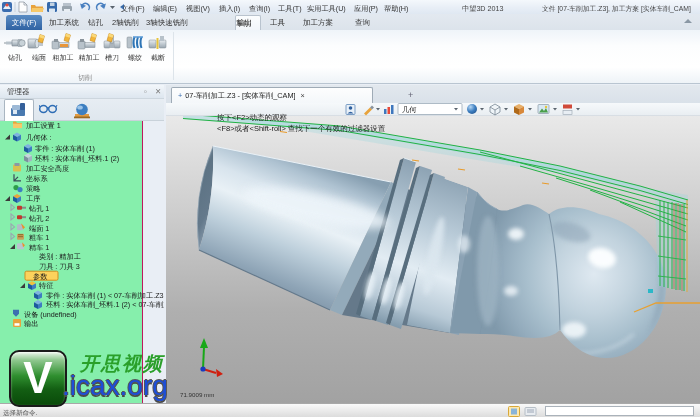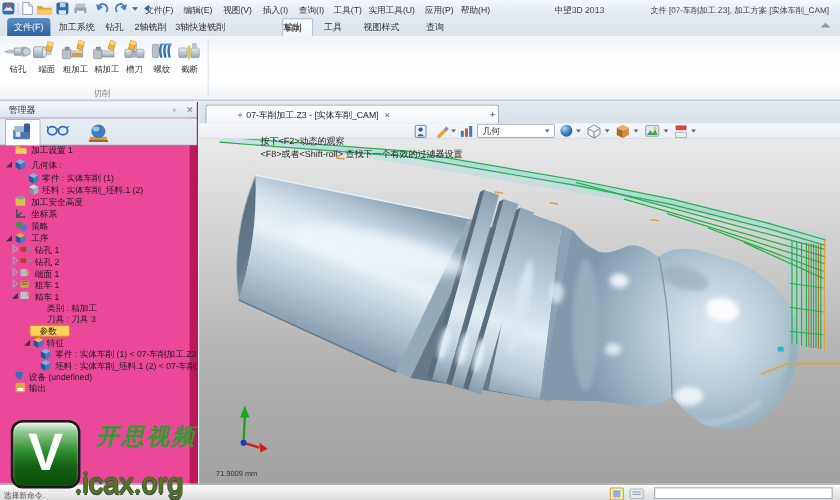--- a/index.html
+++ b/index.html
@@ -20,46 +20,46 @@
 border-radius:3px 3px 0 0;color:#fff;font-size:7.5px;text-align:center;line-height:15px;}
 #seltab{background:linear-gradient(180deg,#fbfdfe,#f2f6fa);border:1px solid #b9c3ce;border-bottom:none;border-radius:2px 2px 0 0;color:#222;margin-left:32px;}
 
 #ribbon{left:0;top:30px;width:700px;height:54px;
 background:linear-gradient(180deg,#eff4f9 0%,#fcfdfe 30%,#ffffff 70%,#eef3f7 100%);
 border-bottom:1px solid #b9c5d1;}
 .rlab{position:absolute;top:23px;width:30px;text-align:center;font-size:7px;color:#333;}
 #grouplab{position:absolute;top:43px;left:40px;width:90px;text-align:center;font-size:7px;color:#888;}
 #groupsep{position:absolute;top:2px;left:173px;width:1px;height:48px;background:#dde4ea;}
 
-#panel{left:0;top:85px;width:165px;height:318px;background:#ec4899;border-right:7px solid #be185d;}
+#panel{left:0;top:85px;width:143px;height:318px;background:#86efac;border-right:1px solid #be185d;}
 #phead{position:absolute;left:0;top:0;width:164px;height:14px;
 background:linear-gradient(180deg,#f2f6fa,#dde6ef);font-size:7.5px;color:#333;border-bottom:1px solid #cdd6de;}
 #ptabs{position:absolute;left:0;top:14px;width:164px;height:22px;background:linear-gradient(180deg,#e7edf3,#dfe7ee);border-bottom:1px solid #c9d2da;}
 #ptab1{position:absolute;left:4px;top:0px;width:30px;height:22px;background:#fff;border:1px solid #aab6c1;border-bottom:none;border-radius:2px 2px 0 0;}
 
 #doctabs{left:166px;top:85px;width:534px;height:18px;background:linear-gradient(180deg,#e2e8ee,#d9e1e9);}
-#dtab{position:absolute;left:5px;top:2px;width:245px;height:16px;background:linear-gradient(180deg,#fdfefe,#f4f7fa);
-border:1px solid #9fabb6;border-bottom:none;border-radius:2px 2px 0 0;font-size:7.3px;color:#222;line-height:15px;padding-left:20px;}
+#dtab{position:absolute;left:5px;top:2px;width:202px;height:16px;background:linear-gradient(180deg,#fdfefe,#f4f7fa);
+border:1px solid #9fabb6;border-bottom:none;border-radius:2px 2px 0 0;font-size:7.3px;color:#222;line-height:15px;}
 
 #vtoolbar{left:166px;top:103px;width:534px;height:13px;background:linear-gradient(180deg,#f6f9fb,#e9eef2);border-bottom:1px solid #d8dee4;}
 
 #viewport{left:166px;top:116px;width:534px;height:287px;
 background:linear-gradient(180deg,#e9e9e9 0%,#cecece 33%,#afafaf 68%,#a2a2a2 100%);}
 #hint{position:absolute;left:3px;top:-4.5px;font-size:7.5px;color:#222;line-height:11px;margin-left:48px;}
 
 #statusbar{left:0;top:403px;width:700px;height:14px;
 background:linear-gradient(180deg,#fafafa,#dcdcdc);border-top:1px solid #a8a8a8;font-size:6.5px;color:#555;}
 #cmdinput{position:absolute;left:545px;top:2px;width:149px;height:10px;background:#fff;border:1px solid #aab2ba;}
 
 #vlogo{left:9px;top:350px;width:58px;height:57px;border-radius:10px;
 background:linear-gradient(180deg,#eaf4ea 0%,#90c890 15%,#2f8f2f 45%,#135f13 70%,#0a4a0a 100%);
 border:2.5px solid #1a1a1a;box-shadow:inset 0 1px 2px rgba(255,255,255,.6);}
 #vlogo div{width:100%;height:100%;text-align:center;font-size:44px;font-weight:bold;color:#fff;line-height:52px;}
 #wm1{left:80px;top:351px;font-size:19px;font-weight:bold;font-style:italic;color:#2aa02a;letter-spacing:2px;}
-#wm2{left:62px;top:390px;font-size:24px;color:#4d7c0f;
+#wm2{left:62px;top:370px;font-size:28px;color:#1d4ed8;
 text-shadow:-1px 0 0 #555,1px 0 0 #555,0 -1px 0 #555,0 1.5px 0 #4a4a4a;}
 </style>
 </head>
 <body>
 <div id="app">
 
   <div id="titlebar" class="abs">
     <svg class="abs" style="left:0;top:0" width="130" height="14" viewBox="0 0 130 14">
       <rect x="2" y="2" width="10" height="10" rx="2" fill="#3a6db0"></rect>
       <path d="M3,9 L7,3.5 L11,9 Z" fill="#e8f0f8"></path>
@@ -110,21 +110,21 @@
 
   <div id="tabrow" class="abs">
     <div id="filetab">文件(F)</div>
     <div class="rtab" style="left:49px;width:32px">加工系统</div>
     <div class="rtab" style="left:88px;width:16px">钻孔</div>
     <div class="rtab" style="left:112px;width:26px">2轴铣削</div>
     <div class="rtab" style="left:146px;width:42px">3轴快速铣削</div>
     <div class="rtab" id="seltab" style="left:203px;width:26px">车削</div>
     <div class="rtab" style="left:237px;width:18px">输出</div>
     <div class="rtab" style="left:270px;width:18px">工具</div>
-    <div class="rtab" style="left:303px;width:33px">视图样式</div>
+    <div class="rtab" style="left:303px;width:33px">加工方案</div>
     <div class="rtab" style="left:355px;width:18px">查询</div>
     <div style="position:absolute;right:8px;top:5px;width:0;height:0;border-left:4px solid transparent;border-right:4px solid transparent;border-bottom:4px solid #8a97a4"></div>
   </div>
 
   <div id="ribbon" class="abs">
     <div id="grouplab">切削</div>
     <div id="groupsep"></div>
     <svg class="abs" style="left:0;top:2px" width="175" height="34" viewBox="0 0 175 34">
       <defs>
         <g id="bolt">

